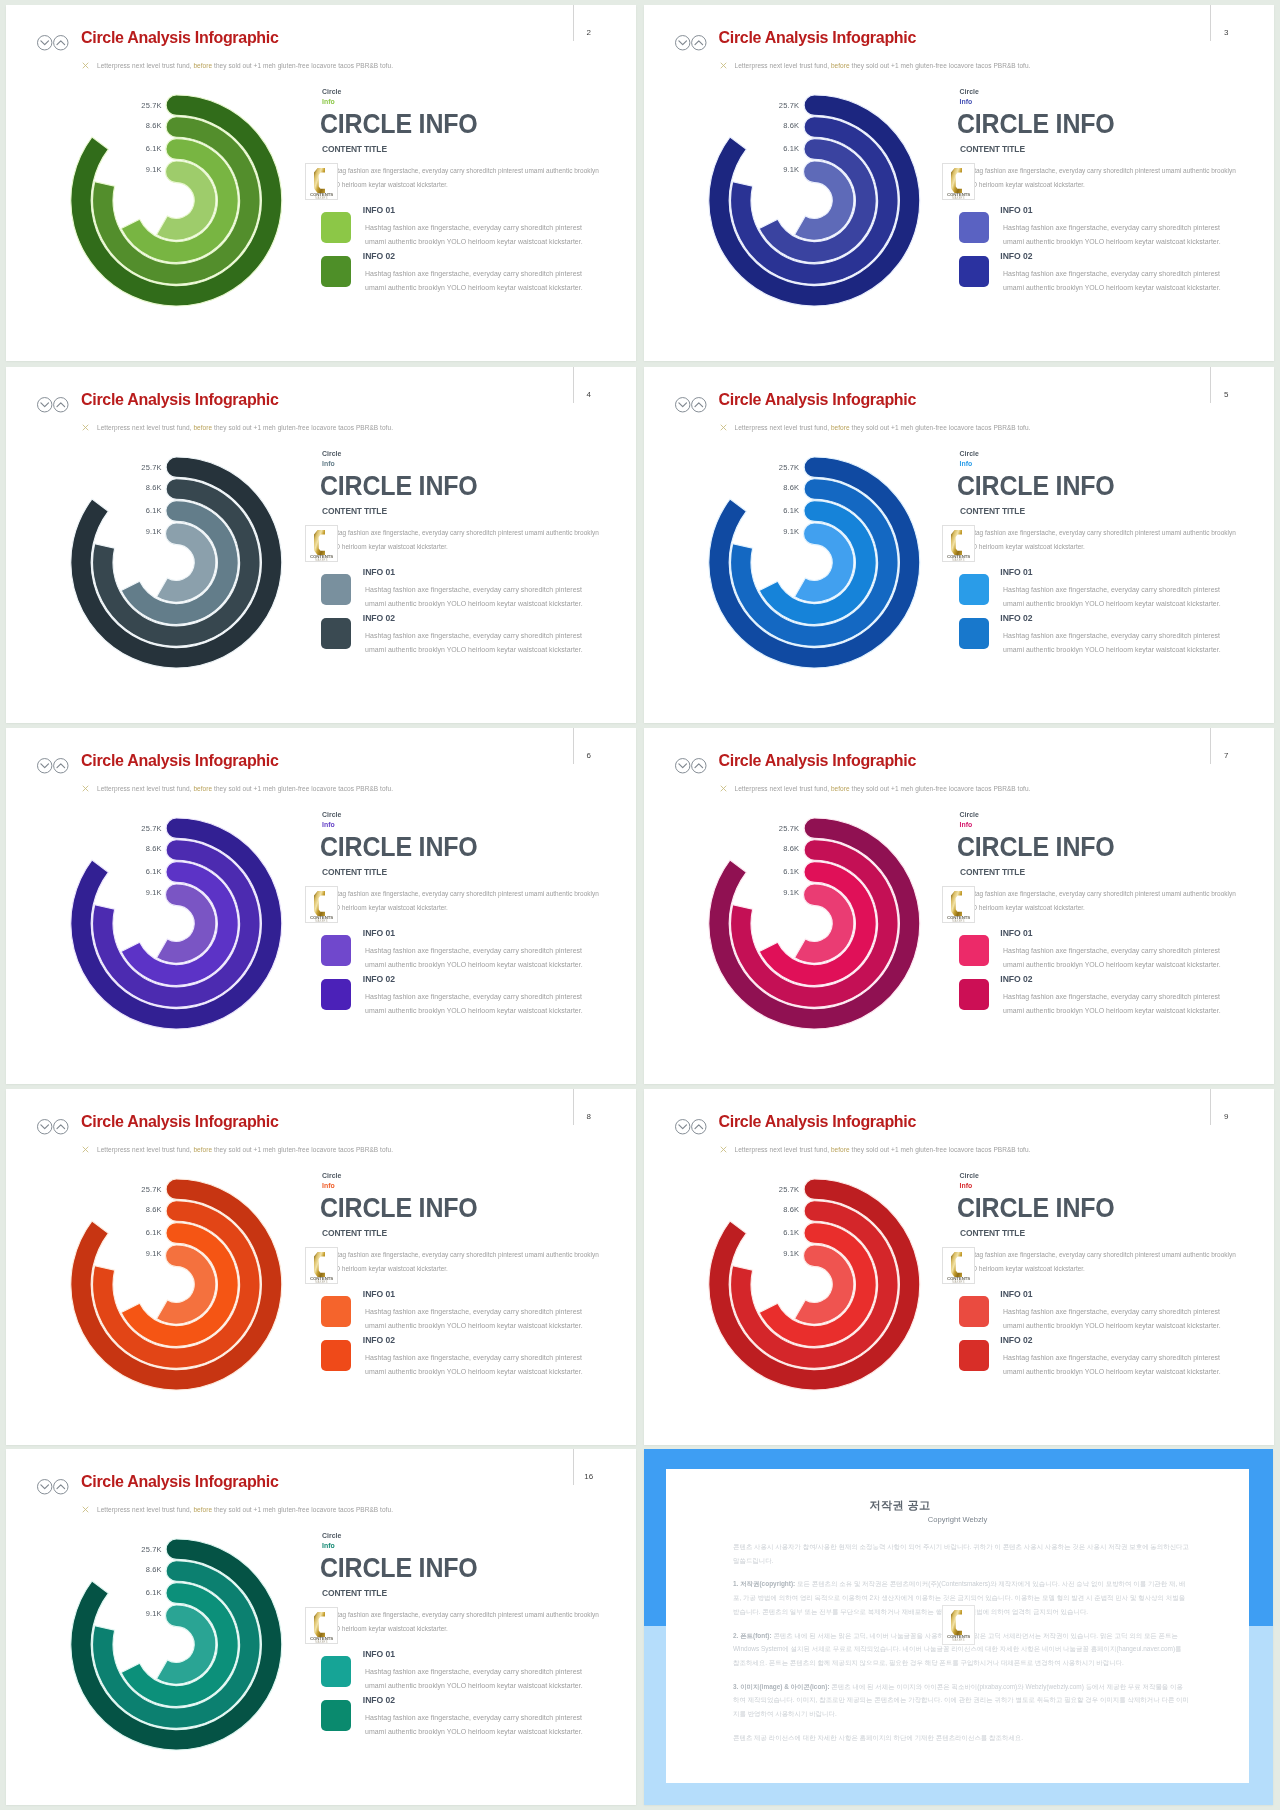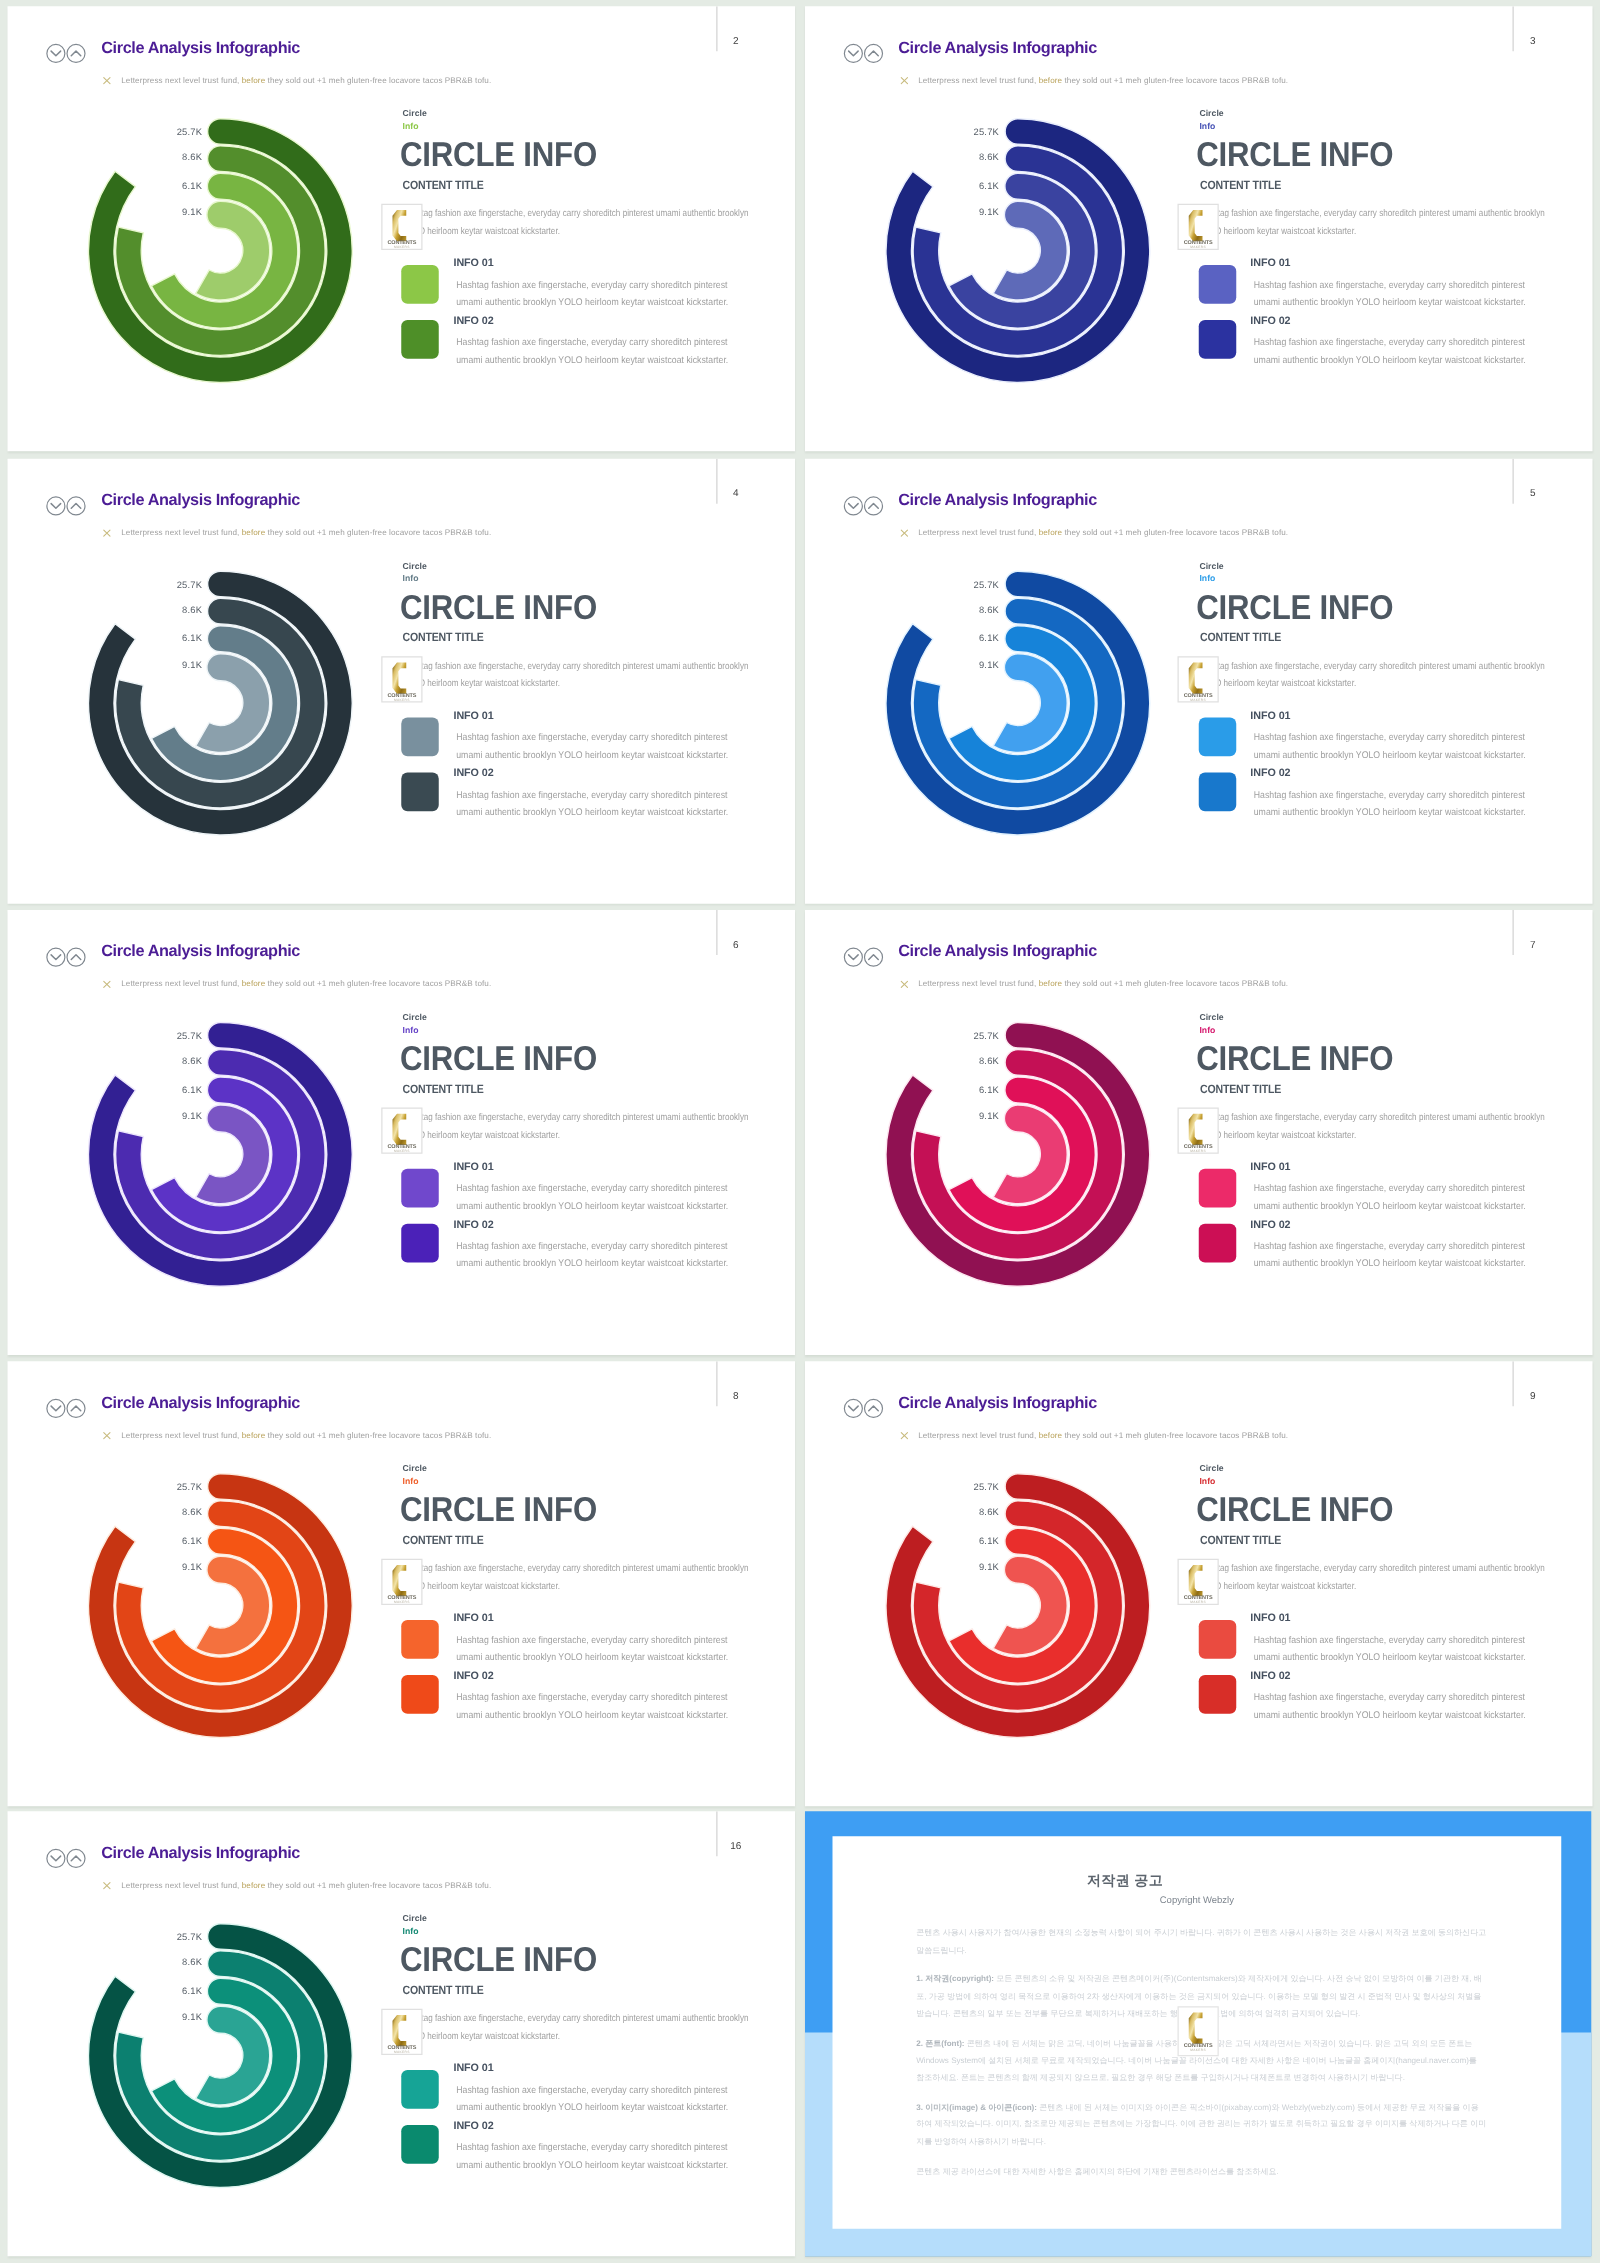--- a/index.html
+++ b/index.html
@@ -4,22 +4,22 @@
 <title>Circle Analysis Infographic</title>
 <style>
   html,body{margin:0;padding:0;}
   body{width:1280px;height:1810px;background:#e4ebe4;overflow:hidden;
        font-family:"Liberation Sans",sans-serif;}
   #deck{position:absolute;left:0;top:0;width:1280px;height:1810px;}
   .slide{position:absolute;width:630px;height:356px;background:#ffffff;overflow:hidden;
          box-shadow:0 1.3px 1.6px rgba(130,140,130,0.15);}
 
   .hdr-icons{position:absolute;left:30px;top:29px;width:34px;height:18px;}
-  .slide-title{position:absolute;left:75px;top:24.6px;font-size:13px;font-weight:bold;
-               color:#4c1d95;letter-spacing:-0.3px;white-space:nowrap;line-height:15px;}
+  .slide-title{position:absolute;left:75px;top:24.6px;font-size:16px;font-weight:bold;
+               color:#b91c1c;letter-spacing:-0.3px;white-space:nowrap;line-height:15px;}
   .sub-wrap{position:absolute;left:76px;top:54.5px;height:9px;line-height:9px;white-space:nowrap;}
   .sub-x{display:inline-block;vertical-align:middle;width:7px;height:7px;margin-right:8px;}
   .subtitle{display:inline-block;vertical-align:middle;font-size:6.5px;color:#a0a0a0;letter-spacing:0.06px;}
   .subtitle .hl{color:#b9a25a;}
   .pg-rule{position:absolute;left:566.5px;top:0px;width:1.4px;height:36.4px;background:#d4d4d4;}
   .pg-num{position:absolute;left:577.7px;top:24.2px;width:10px;text-align:center;font-size:8px;line-height:8px;color:#3f3f3f;}
 
   .chart{position:absolute;left:0;top:0;width:320px;height:356px;}
   .axis-lab{position:absolute;font-size:7.5px;color:#545c65;text-align:right;width:45px;
             letter-spacing:0.15px;line-height:7.5px;font-weight:normal;}

